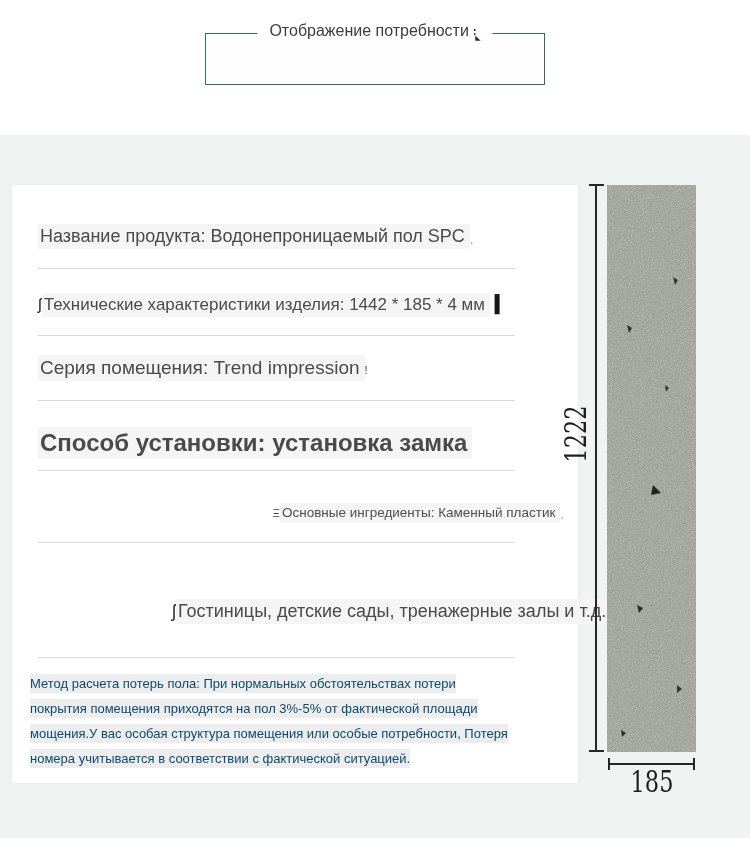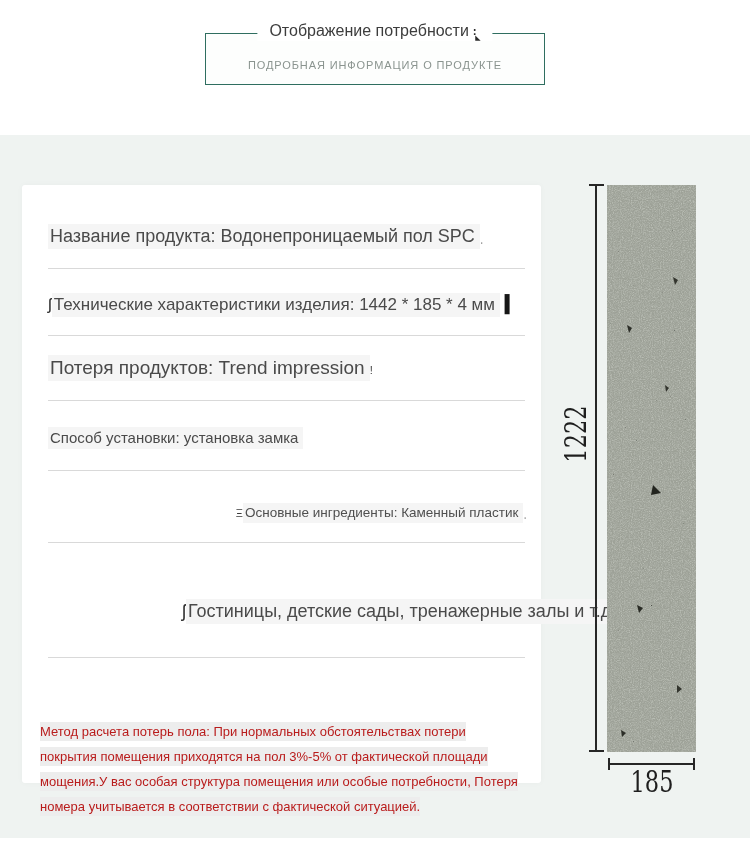--- a/index.html
+++ b/index.html
@@ -19,40 +19,40 @@
     font-size:16px;color:#3d3d3d;
   }
   .hdr-mark{font-size:11px;color:#2b2b2b;font-weight:bold;letter-spacing:-1px;}
   .hdr-mark2{font-size:7px;color:#2b2b2b;position:relative;top:4px;}
   .hdr-sub{
     position:absolute;left:0;right:0;top:25px;text-align:center;
     font-size:11px;letter-spacing:0.9px;color:#8a948f;
   }
   
   .card{
-    position:absolute;left:22px;top:185px;width:519px;height:598px;
+    position:absolute;left:12px;top:185px;width:566px;height:598px;
     background:#ffffff;border-radius:3px;box-shadow:0 0 6px rgba(0,0,0,0.03);
   }
   .row{position:absolute;left:26px;right:14px;white-space:nowrap;color:#4a4a4a;}
   .row .hl{background:#f5f5f5;padding:2px 5px 3px 2px;}
   .sep{position:absolute;left:26px;width:477px;height:1px;background:#d9d9d9;}
   .art{color:#2f2f2f;}
   .art.sm{font-size:11px;color:#3a3a3a;}
   .art.bar{color:#171717;font-size:17px;}
   .r1{top:41px;font-size:18px;}
   .r2{top:109px;font-size:17px;}
   .r3{top:172px;font-size:19px;}
-  .r4{top:244px;font-size:15px;}
+  .r4{top:244px;font-size:24px;font-weight:bold;}
   .r5{top:320px;font-size:13.5px;color:#4f4f4f;text-align:right;}
   .r6a{top:388px;font-size:18px;}
   .r6b{top:416px;left:160px;font-size:18px;}
   .s1{top:83px;} .s2{top:150px;} .s3{top:215px;} .s4{top:285px;} .s5{top:357px;} .s6{top:472px;}
   .note{
     position:absolute;left:18px;top:486px;width:480px;
-    font-size:13px;line-height:25px;color:#b91c1c;margin-top:48px;
+    font-size:13px;line-height:25px;color:#0c4a6e;
   }
   .note span{background:#ededed;padding:2px 0;}
   
   .plank{position:absolute;left:607px;top:185px;width:89px;height:567px;}
   .dim-line-v{position:absolute;left:595px;top:185px;width:2px;height:567px;background:#262626;}
   .cap-h{position:absolute;width:15px;height:2px;background:#262626;}
   .cap-v{position:absolute;width:2px;height:12px;background:#262626;}
   .dim-label{
     font-family:"DejaVu Serif", serif;color:#1e1e1e;font-size:30px;
     position:absolute;text-align:center;
@@ -62,32 +62,31 @@
   .lbl-w{left:597px;top:764px;width:110px;transform:scaleX(0.75);}
 </style>
 </head>
 <body>
 
 <div class="band"></div>
 
 <div class="hdr-box">
   <div class="hdr-title"><span>Отображение потребности</span>
     <span class="hdr-mark">∶</span><span class="hdr-mark2">◣</span></div>
-  <div class="hdr-sub">ПОДРОБНАЯ ИНФОРМАЦИЯ О ПРОДУКТЕ</div>
 </div>
 
 <div class="card">
 
   <div class="row r1"><span class="hl">Название продукта: Водонепроницаемый пол SPC</span><span class="art sm">ˌ</span></div>
   <div class="sep s1"></div>
 
   <div class="row r2"><span class="art">ʃ</span><span class="hl">Технические характеристики изделия: 1442 * 185 * 4 мм</span> <span class="art bar">▍</span></div>
   <div class="sep s2"></div>
 
-  <div class="row r3"><span class="hl">Потеря продуктов: Trend impression</span><span class="art sm">!</span></div>
+  <div class="row r3"><span class="hl">Серия помещения: Trend impression</span><span class="art sm">!</span></div>
   <div class="sep s3"></div>
 
   <div class="row r4"><span class="hl">Способ установки: установка замка</span></div>
   <div class="sep s4"></div>
 
   <div class="row r5"><span class="art sm">Ξ</span><span class="hl">Основные ингредиенты: Каменный пластик</span><span class="art sm">ˌ</span></div>
   <div class="sep s5"></div>
 
   <div class="row r6b"><span class="art">ʃ</span><span class="hl">Гостиницы, детские сады, тренажерные залы и т.д.</span> <span class="art sm">Ξ</span></div>
   <div class="sep s6"></div>

